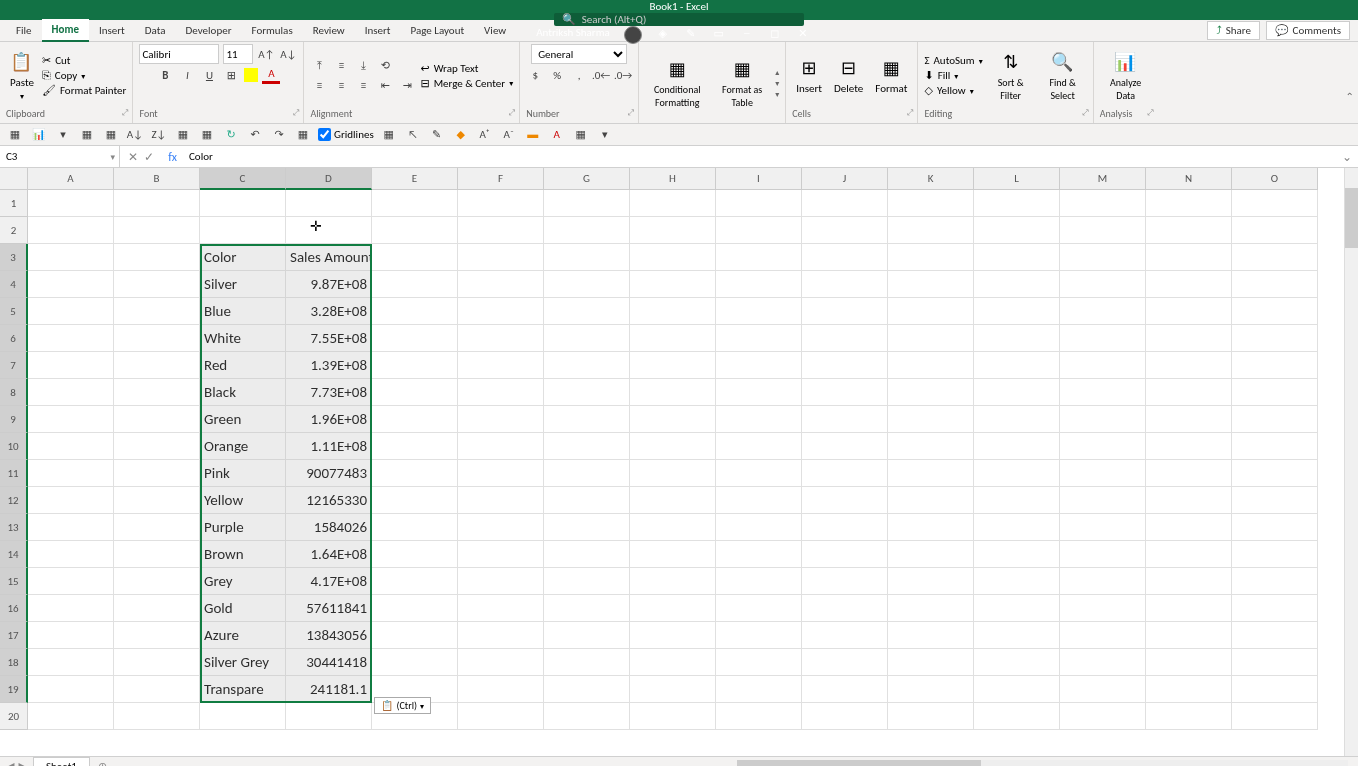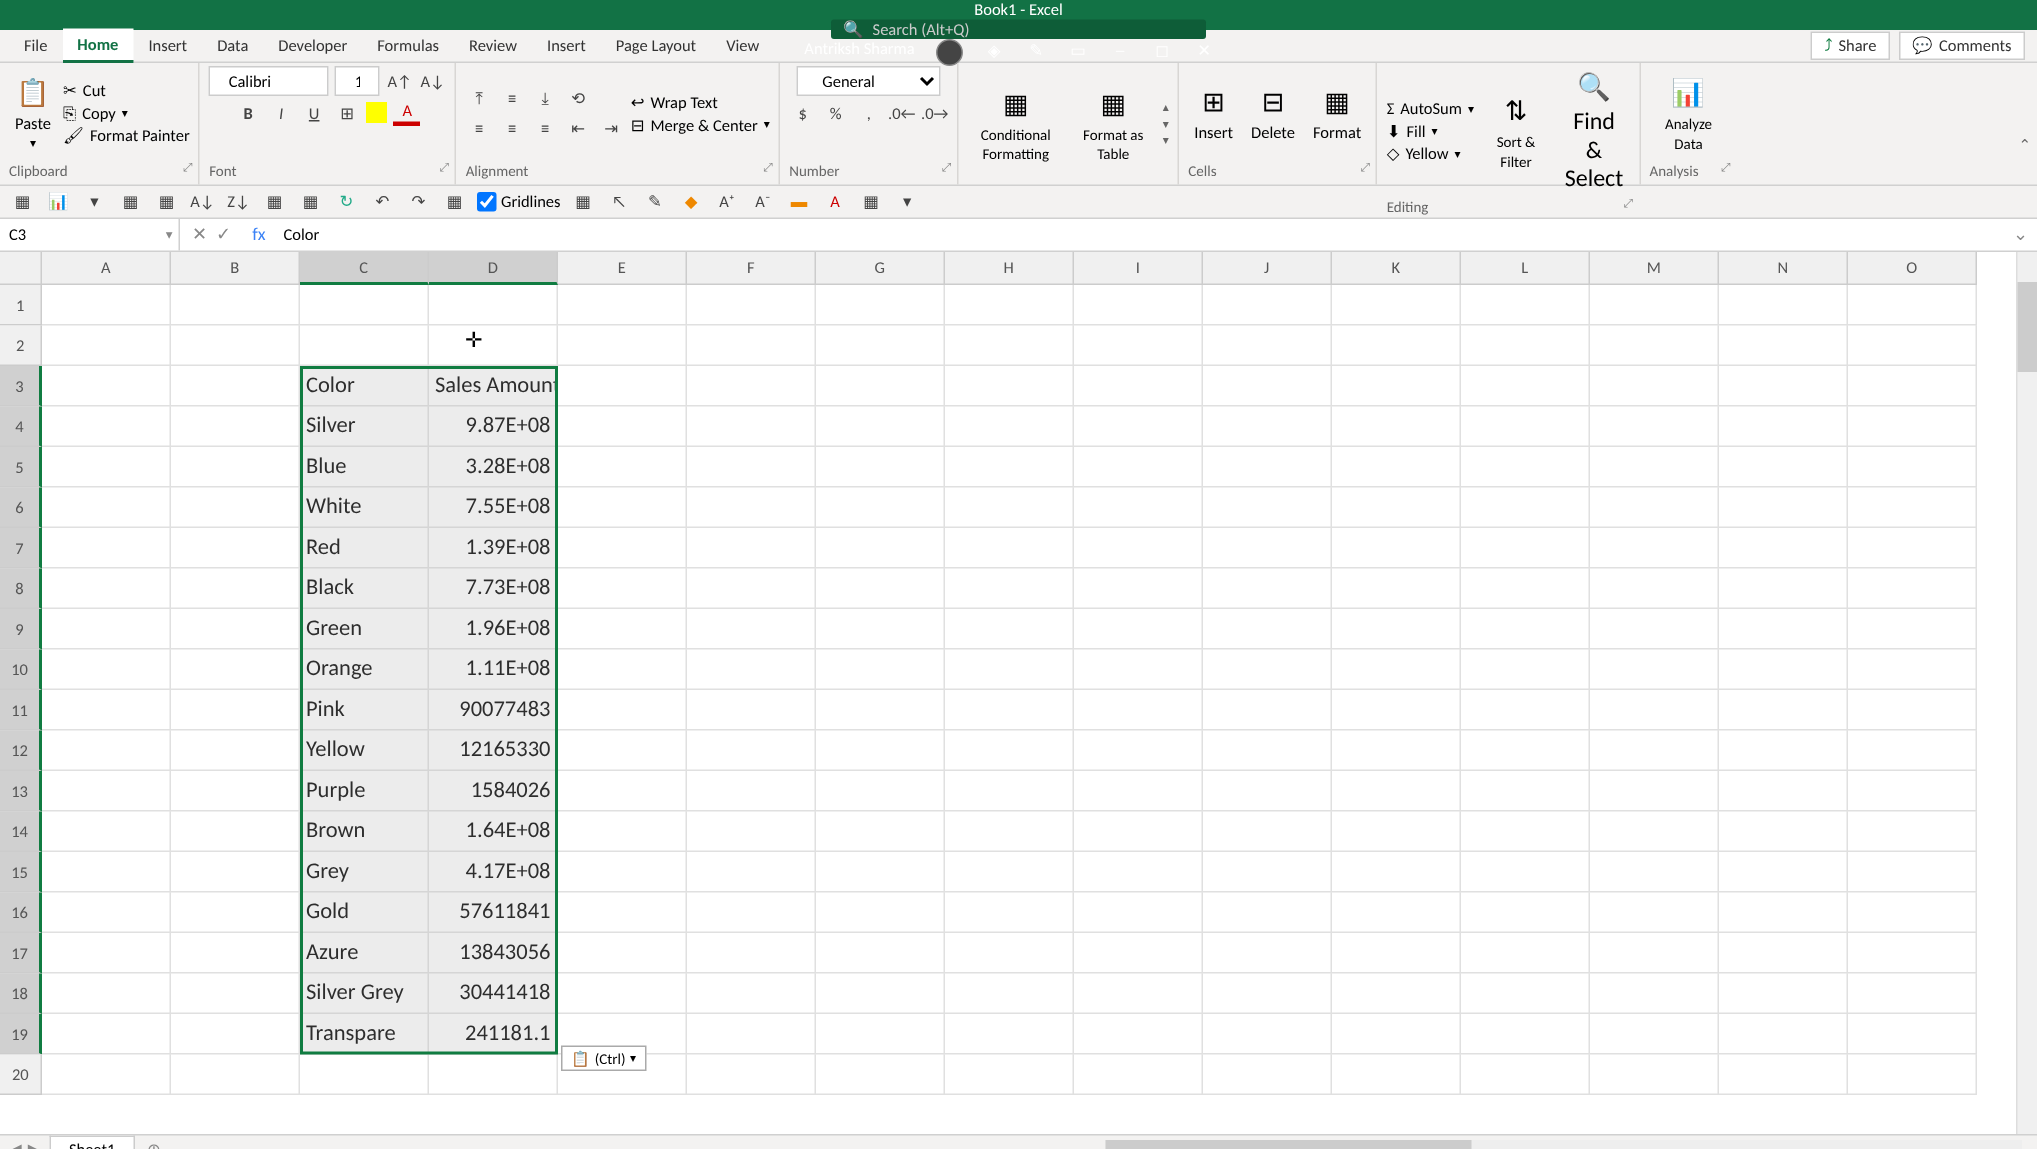--- a/index.html
+++ b/index.html
@@ -23,21 +23,21 @@
 
 .ribbon { background: #f3f2f1; height: 82px; display: flex; border-bottom: 1px solid #d0d0d0; font-size: 11px; }
 .ribbon-group { border-right: 1px solid #d8d6d4; padding: 2px 6px; display: flex; flex-direction: column; }
 .group-body { flex: 1; display: flex; align-items: center; gap: 4px; }
 .group-label { color: #666; font-size: 10px; height: 14px; position: relative; }
 .group-label::after { content: "⤢"; position: absolute; right: -2px; font-size: 8px; color: #888; }
 .big-btn { display: flex; flex-direction: column; align-items: center; gap: 2px; padding: 2px 4px; }
 .big-btn .icon { width: 24px; height: 24px; display: flex; align-items: center; justify-content: center; font-size: 18px; }
 .stack { display: flex; flex-direction: column; gap: 2px; }
 .row { display: flex; align-items: center; gap: 4px; }
-.font-select { border: 1px solid #ccc; background: #fff; height: 20px; font-size: 11px; padding: 0 12px; }
+.font-select { border: 1px solid #ccc; background: #fff; height: 20px; font-size: 11px; padding: 0 2px; }
 .small-btn { width: 18px; height: 18px; display: flex; align-items: center; justify-content: center; color: #444; cursor: pointer; }
 .style-cell { width: 72px; height: 18px; border: 1px solid #aaa; display: flex; align-items: center; padding: 0 4px; font-size: 10px; }
 .style-normal { background: #fff; }
 .style-bad { background: #ffc7ce; color: #9c0006; }
 .style-good { background: #c6efce; color: #006100; }
 .style-neutral { background: #ffeb9c; color: #9c6500; }
 .style-calc { background: #f2f2f2; color: #cc6600; font-style: italic; }
 .style-checkcell { background: #a5a5a5; color: #fff; }
 .style-explan { background: #fff; color: #666; font-style: italic; }
 .style-input { background: #ffcc99; color: #3f3f76; }
@@ -276,21 +276,21 @@
             <span>Yellow</span>
             <span style="font-size:8px">▾</span>
           </div>
       </div>
       <div class="big-btn">
           <div class="icon">⇅</div>
           <span style="font-size:10px;text-align:center;width:40px">Sort &amp; Filter</span>
         </div>
       <div class="big-btn">
           <div class="icon">🔍</div>
-          <span style="font-size:16px;text-align:center;width:40px">Find &amp; Select</span>
+          <span style="font-size:10px;text-align:center;width:40px">Find &amp; Select</span>
         </div>
     </div>
     <div class="group-label">Editing</div>
   </div>
 
   <div class="ribbon-group" style="border-right:none">
     <div class="group-body">
       <div class="big-btn">
           <div class="icon">📊</div>
           <span style="font-size:10px;text-align:center;width:44px">Analyze Data</span>

